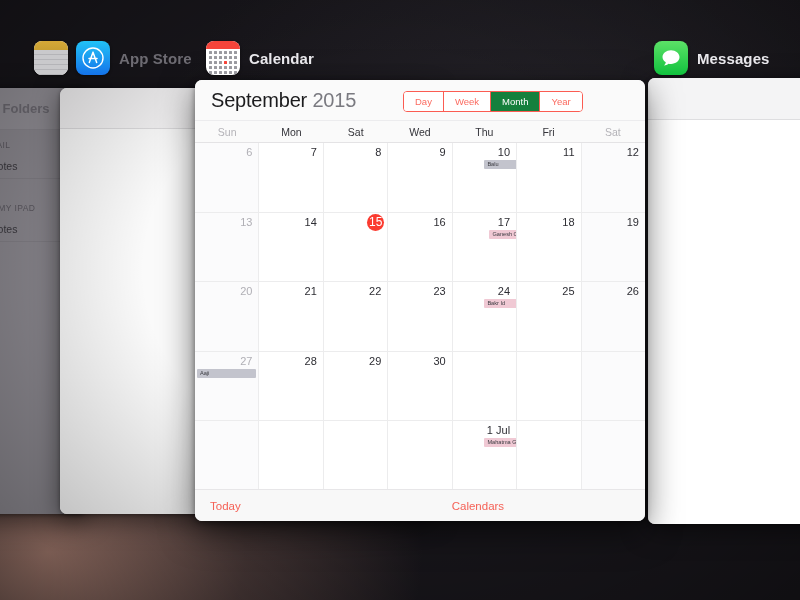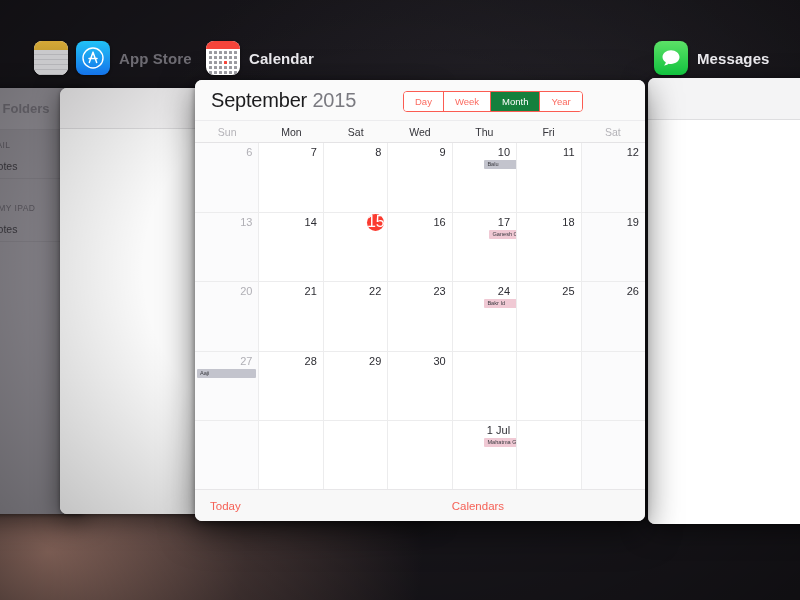--- a/index.html
+++ b/index.html
@@ -243,21 +243,21 @@
     line-height: 13px;
   }
   .cal-daynum.muted { color: #b0afb5; }
   .cal-daynum.today {
     right: 3px; top: 1px;
     width: 17px; height: 17px;
     background: #fb3b30;
     color: #ffffff;
     border-radius: 50%;
     display: flex; align-items: center; justify-content: center;
-    font-size: 16px;
+    font-size: 12px;
     line-height: 1;
   }
   .cal-daynum.nextmonth { right: 6px; color: #2d2d33; }
   .cal-event {
     position: absolute;
     left: 2px; right: 2px;
     height: 9px;
     border-radius: 1px;
     font-size: 5.6px;
     line-height: 9px;

